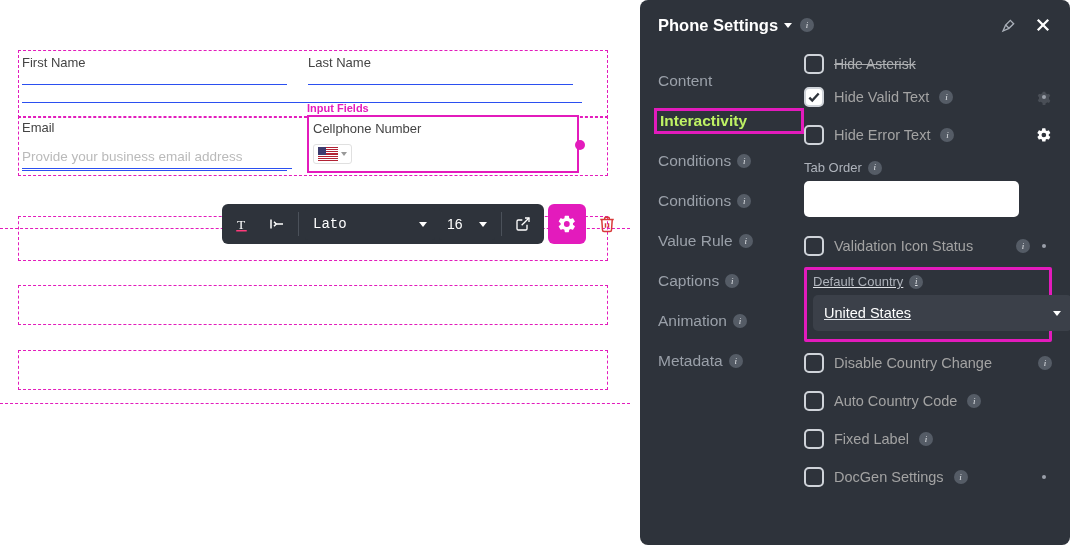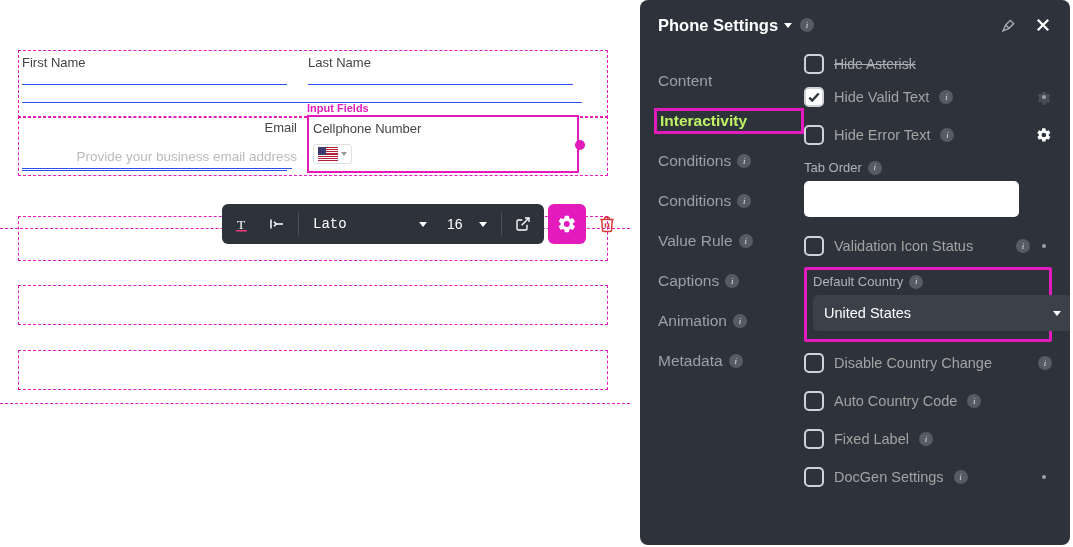--- a/index.html
+++ b/index.html
@@ -35,21 +35,21 @@
   }
   .line-wide1 { top: 228px; }
   .line-wide2 { top: 403px; }
 
   .cell {
     position: absolute;
     width: 275px;
   }
   .cell.fn { left: 22px;  top: 55px; }
   .cell.ln { left: 308px; top: 55px; }
-  .cell.em { left: 22px;  top: 120px; text-align: right; }
+  .cell.em { left: 22px;  top: 120px; }
 
   .cell-label {
     font-size: 13px;
     color: #444;
     font-weight: 500;
     margin-bottom: 14px;
   }
   .cell-underline {
     border-bottom: 1px solid #2b4ff0;
     height: 1px;
@@ -340,20 +340,21 @@
     justify-content: space-between;
     padding: 0 11px;
     cursor: pointer;
     color: #fff;
   }
   .highlight-block {
     border: 3px solid #e31bbc;
     border-radius: 2px;
     padding: 4px 6px 8px 6px;
     margin: 2px 0;
+    text-decoration: underline;
   }
 
   .truncated-row {
     display: flex;
     align-items: center;
     gap: 10px;
     margin-top: -6px;
     margin-bottom: 4px;
   }
   .truncated-text {

